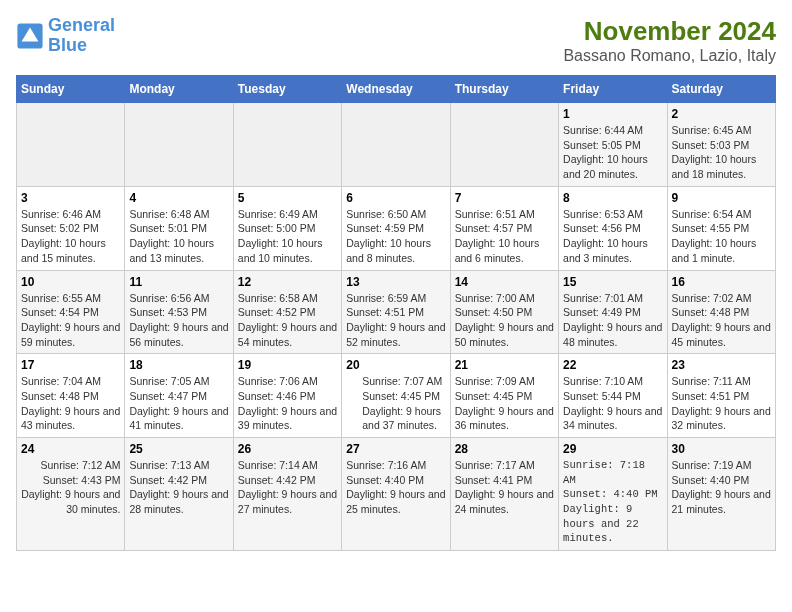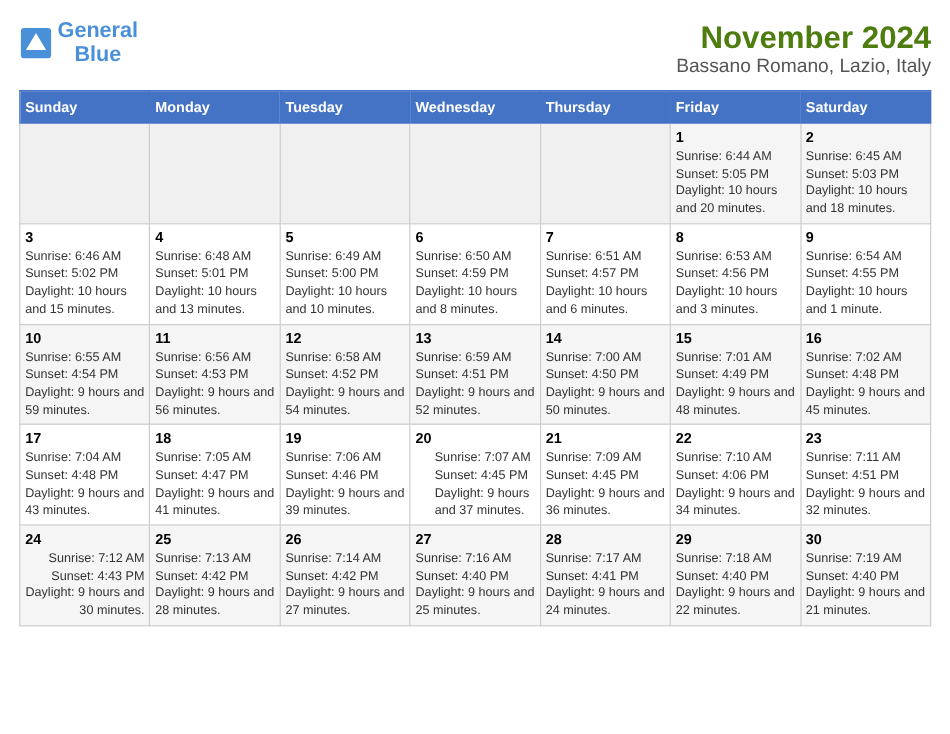--- a/index.html
+++ b/index.html
@@ -95,21 +95,21 @@
 <body>
 
 <div class="header-area">
   <div class="logo">
     <svg class="logo-icon" viewBox="0 0 40 40">
       <rect x="2" y="2" width="36" height="36" rx="4" fill="#4a90d9"></rect>
       <polygon points="20,8 32,28 8,28" fill="white"></polygon>
     </svg>
     <div class="logo-text">
       <div><span>General</span></div>
-      <div><span style="color:#4a90d9;margin-left:14px;">Blue</span></div>
+      <div><span style="color:#4a90d9;">Blue</span></div>
     </div>
   </div>
   <div class="title-block">
     <div class="month-title">November 2024</div>
     <div class="location-title">Bassano Romano, Lazio, Italy</div>
   </div>
 </div>
 
 <table>
   <thead>
@@ -258,21 +258,21 @@
         </td>
         <td>
           <span class="day-num">21</span>
           <div class="day-info" style="white-space: pre-wrap;">Sunrise: 7:09 AM
 Sunset: 4:45 PM
 Daylight: 9 hours and 36 minutes.</div>
         </td>
         <td>
           <span class="day-num">22</span>
           <div class="day-info" style="white-space: pre-wrap;">Sunrise: 7:10 AM
-Sunset: 4:06 PM
+Sunset: 5:44 PM
 Daylight: 9 hours and 34 minutes.</div>
         </td>
         <td>
           <span class="day-num">23</span>
           <div class="day-info" style="white-space: pre-wrap;">Sunrise: 7:11 AM
 Sunset: 4:51 PM
 Daylight: 9 hours and 32 minutes.</div>
         </td>
       </tr>
       <tr>
@@ -301,21 +301,21 @@
 Daylight: 9 hours and 25 minutes.</div>
         </td>
         <td>
           <span class="day-num">28</span>
           <div class="day-info" style="white-space: pre-wrap;">Sunrise: 7:17 AM
 Sunset: 4:41 PM
 Daylight: 9 hours and 24 minutes.</div>
         </td>
         <td>
           <span class="day-num">29</span>
-          <div class="day-info" style="white-space: pre-wrap;">Sunrise: 7:18 AM
+          <div class="day-info" style="white-space: pre-wrap; font-family: Liberation Mono, monospace;">Sunrise: 7:18 AM
 Sunset: 4:40 PM
 Daylight: 9 hours and 22 minutes.</div>
         </td>
         <td>
           <span class="day-num">30</span>
           <div class="day-info" style="white-space: pre-wrap;">Sunrise: 7:19 AM
 Sunset: 4:40 PM
 Daylight: 9 hours and 21 minutes.</div>
         </td>
       </tr>

